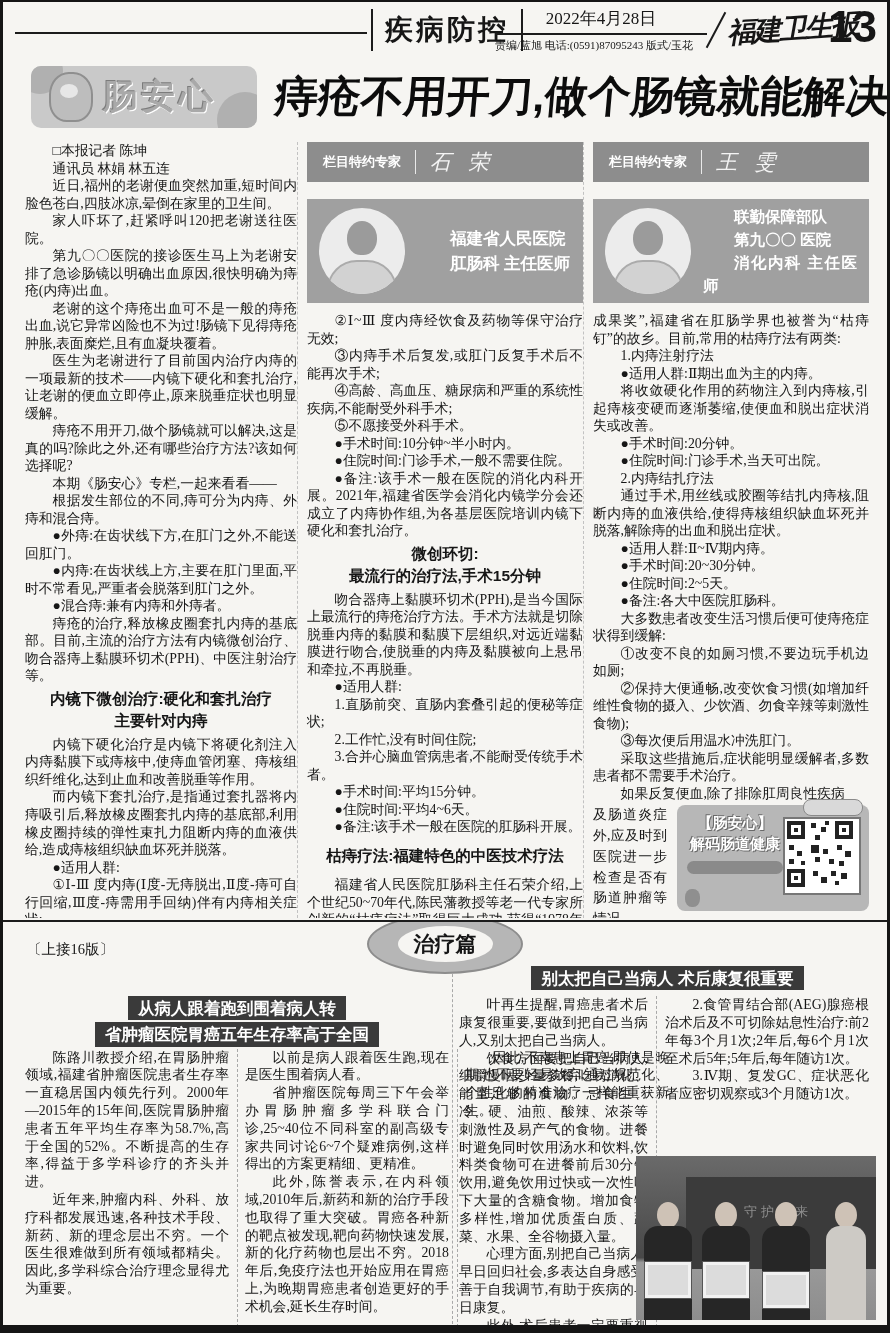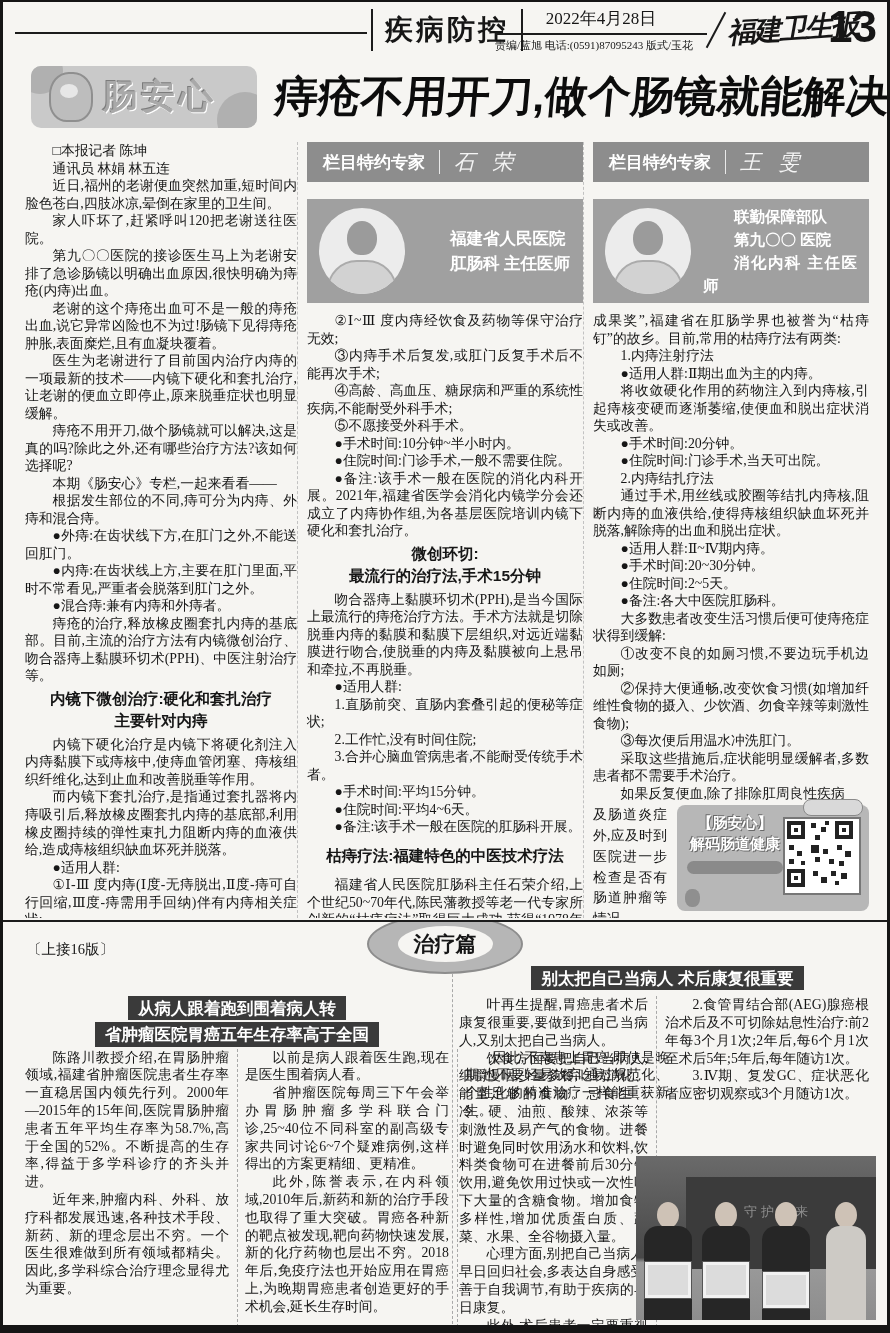--- a/index.html
+++ b/index.html
@@ -47,21 +47,21 @@
   .byline2{font-size:14.5px;line-height:1.45;text-indent:1em;margin:0 0 4px 0;}
   .subhead{margin:3px 0;}
   .subhead p{text-indent:0;text-align:center;font-family:"Liberation Sans","DejaVu Sans",sans-serif;
              font-weight:700;font-size:15.5px;line-height:1.45;}
   .subhead-single{text-indent:0 !important;text-align:center !important;font-family:"Liberation Sans","DejaVu Sans",sans-serif;
              font-weight:700 !important;font-size:15.5px !important;line-height:1.45 !important;margin:9px 0 !important;}
 
   
   .card{margin-bottom:9px;}
   .card-head{background:#8d8d8d;height:40px;display:flex;align-items:center;gap:14px;padding:0 16px;}
-  .card-label{color:#fff;font-family:Liberation Mono, monospace;font-weight:700;font-size:17px;}
+  .card-label{color:#fff;font-family:Liberation Mono, monospace;font-weight:700;font-size:13px;}
   .card-sep{width:1px;height:24px;background:#e9e9e9;}
   .card-name{color:#f4f4f4;font-size:21px;letter-spacing:6px;font-style:italic;}
   .card-body{margin-top:17px;background:#a0a0a0;height:104px;display:flex;align-items:center;gap:12px;padding:0 12px;box-sizing:border-box;}
   .avatar{width:86px;height:86px;border-radius:50%;background:#ececec;position:relative;overflow:hidden;flex:none;}
   .avatar .head{position:absolute;top:13px;left:50%;transform:translateX(-50%);width:30px;height:34px;border-radius:50% 50% 46% 46%;background:#9b9b9b;}
   .avatar .shoulders{position:absolute;bottom:-8px;left:50%;transform:translateX(-50%);width:66px;height:38px;border-radius:30px 30px 0 0;background:#d2d2d2;border:2px solid #ababab;}
   .card-aff{flex:1;text-align:center;color:#fff;font-family:"Liberation Sans","DejaVu Sans",sans-serif;font-weight:700;}
   .card-aff p{margin:0;font-size:16.5px;line-height:1.5;}
 
   

